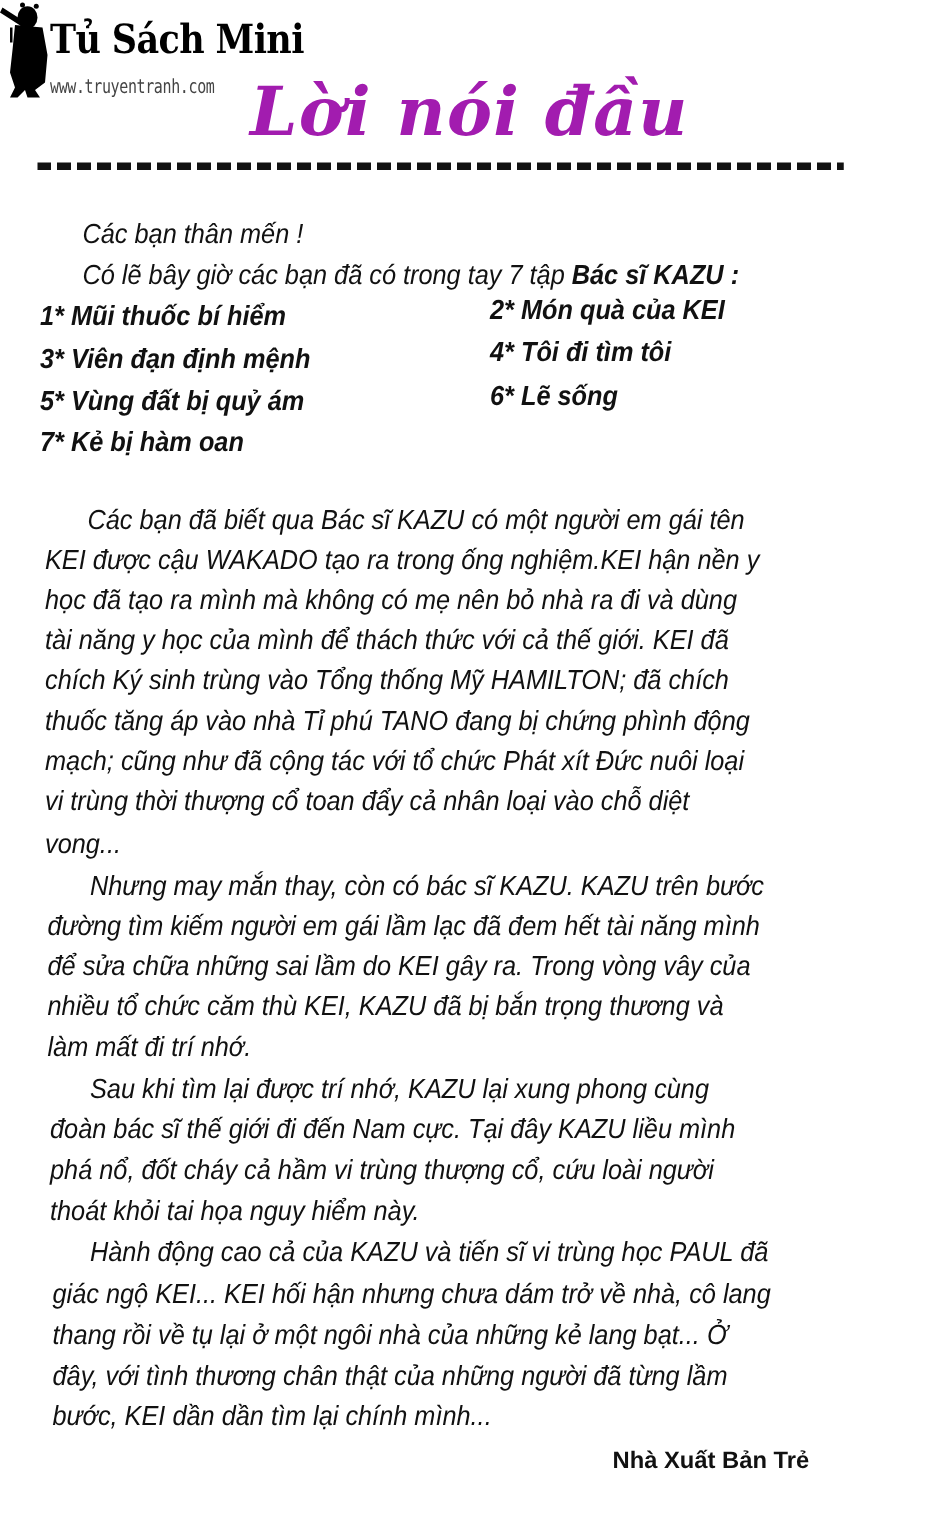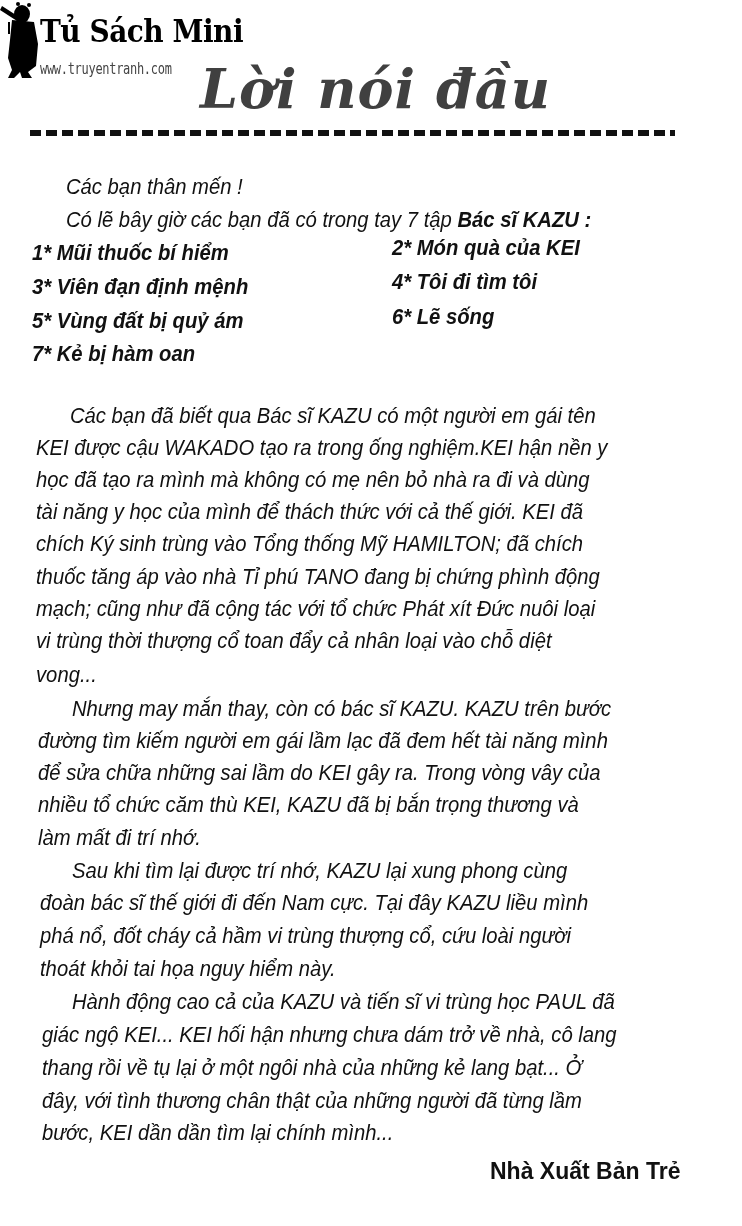--- a/index.html
+++ b/index.html
@@ -23,36 +23,36 @@
   .logo .site {
     position: absolute; left: 40px; top: 60px;
     font-family: "DejaVu Sans Mono", "Liberation Mono", monospace;
     font-size: 12px; color: #444; letter-spacing: -0.3px;
     transform: scaleY(1.3); transform-origin: left top;
   }
   .title {
     position: absolute; left: 200px; top: 62px;
     font-family: "DejaVu Serif", "Liberation Serif", serif;
     font-style: italic; font-weight: bold;
-    font-size: 54px; color: #404040; line-height: 1;
+    font-size: 54px; color: #a21caf; line-height: 1;
     letter-spacing: 1px;
   }
   .dash-rule {
     position: absolute; left: 30px; top: 130px; width: 645px; height: 6px;
     background-image: repeating-linear-gradient(90deg, #111 0 11px, transparent 11px 16px);
   }
   .text {
     position: absolute; font-style: italic; font-size: 22px;
     color: #111; white-space: nowrap; line-height: 1;
     transform: scaleX(0.92); transform-origin: left top;
   }
   .bold { font-weight: bold; }
   .sig {
     position: absolute; left: 490px; top: 1158px;
-    font-weight: bold; font-size: 23px; color: #111; white-space: nowrap;
+    font-weight: bold; font-size: 19px; color: #111; white-space: nowrap;
   }
 </style>
 </head>
 <body>
 
 <div class="logo">
   <svg class="mascot" width="44" height="80" viewBox="0 0 44 80">
     <path d="M0 10 L28 28 L30 24 L2 6 Z" fill="#000"></path>
     <ellipse cx="22" cy="14" rx="8" ry="9" fill="#000"></ellipse>
     <circle cx="18" cy="4" r="2" fill="#000"></circle>

